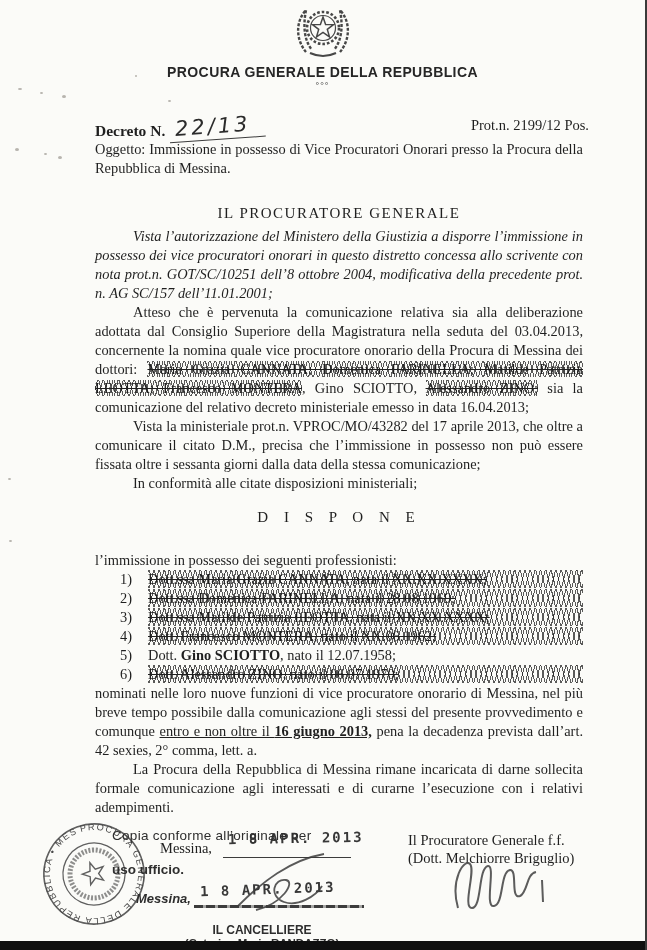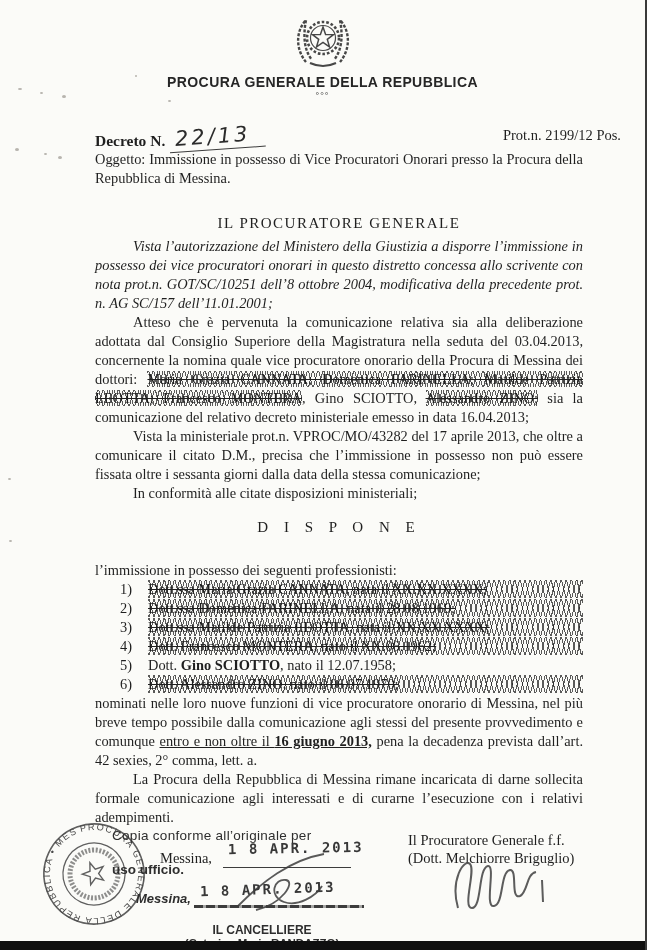--- a/index.html
+++ b/index.html
@@ -7,28 +7,28 @@
     position:relative;width:647px;height:950px;margin:0 auto;
     background:#fbfbf8;overflow:hidden;
     font-family:"Liberation Serif",serif;color:#1f1f1f;
     border-right:2px solid #3a3a3a;
     box-sizing:border-box;
   }
   .bottom-bar{position:absolute;left:0;bottom:0;width:100%;height:9px;background:#101010;}
   .speck{position:absolute;background:#b7b4ae;border-radius:50%;}
 
   
-  .hdr{text-align:center;padding-top:10px;}
+  .hdr{text-align:center;padding-top:0;}
   .emblem{display:block;margin:0 auto;}
   .org{font-family:"Liberation Sans",sans-serif;font-weight:bold;font-size:14px;letter-spacing:.4px;margin-top:4px;color:#262626;}
   .city{font-weight:bold;font-size:15px;letter-spacing:2.5px;margin-top:2px;}
   .orn{font-size:9px;letter-spacing:1px;margin-top:0;color:#333;}
 
   
-  .decree-row{display:flex;justify-content:space-between;align-items:flex-start;margin:24px 24px 0 95px;}
+  .decree-row{display:flex;justify-content:space-between;align-items:flex-start;margin:24px 56px 0 95px;}
   .decree-left{font-size:15.5px;font-weight:bold;display:flex;align-items:flex-end;}
   .hand-num{
     font-family:"DejaVu Sans",sans-serif;font-style:italic;font-weight:normal;
     font-size:21px;letter-spacing:3px;color:#2b2b2b;
     display:inline-block;transform:rotate(-4deg);
     border-bottom:1.5px solid #3c3c3c;padding:0 14px 1px 6px;margin-left:4px;
   }
   .prot{font-size:14.5px;padding-top:3px;}
 
   

